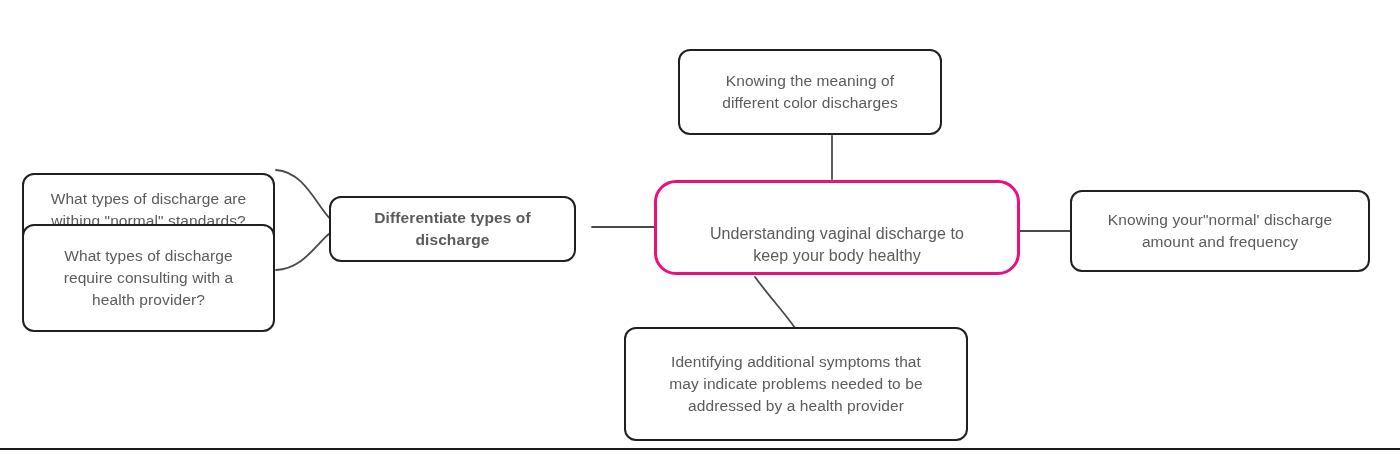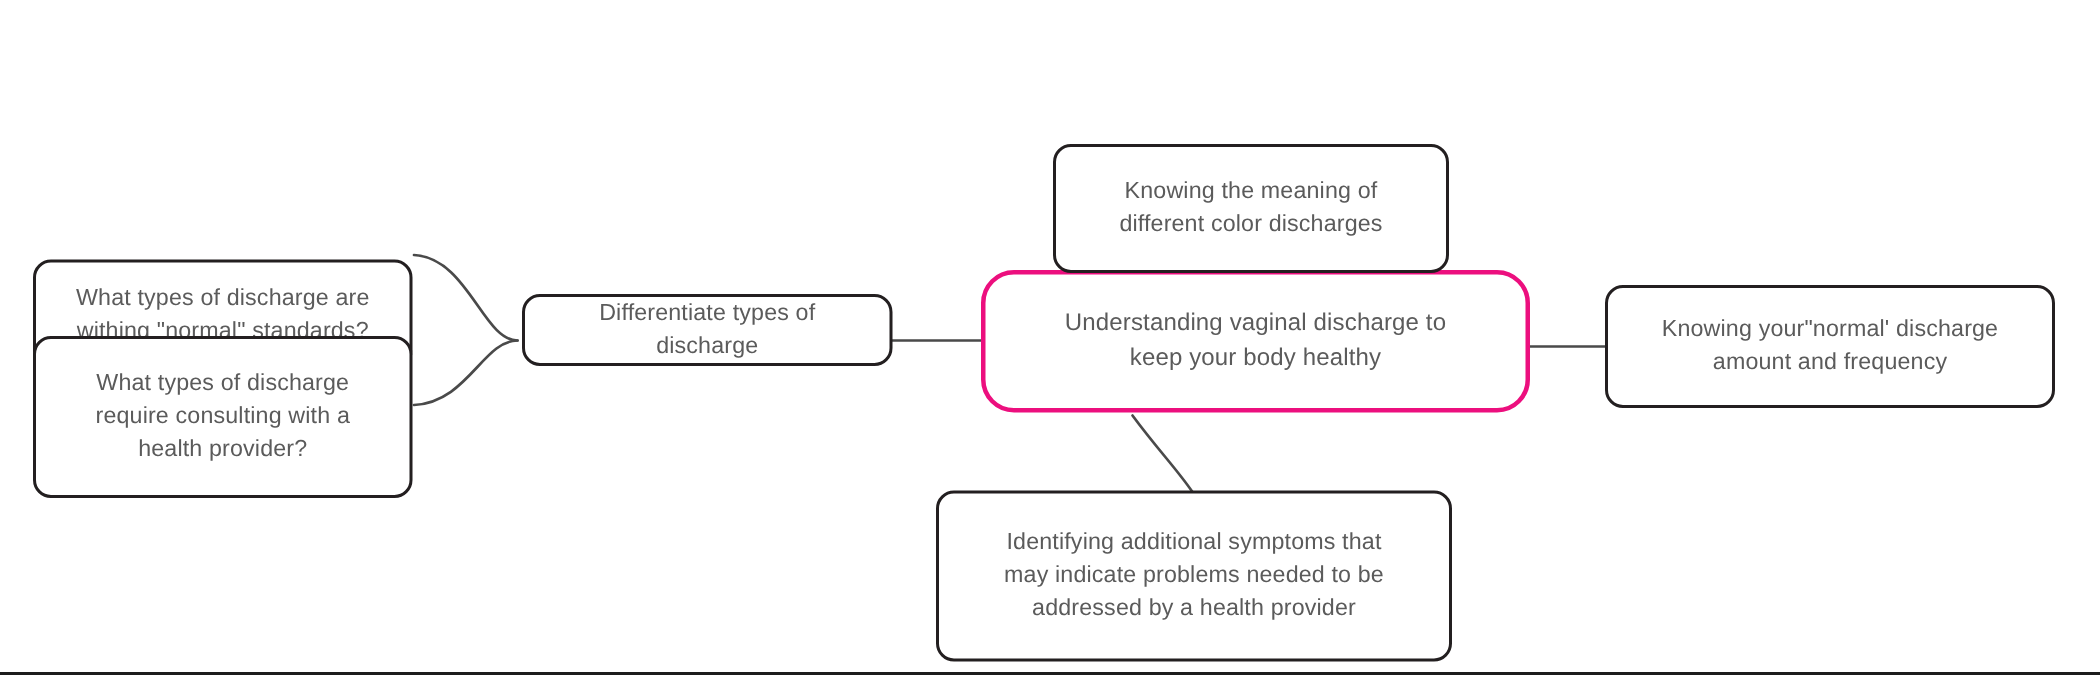--- a/index.html
+++ b/index.html
@@ -40,20 +40,21 @@
     font-size: 15.5px;
     line-height: 1.42;
     letter-spacing: 0.1px;
     padding: 4px 10px;
     z-index: 2;
   }
   .node.central {
     border: 3px solid #ec0f7e;
     border-radius: 22px;
     font-size: 16px;
+    align-items: flex-end;
   }
   .node .label {
     display: block;
     white-space: pre-line;
   }
   #page-rule {
     position: absolute;
     left: 0;
     width: 1400px;
     height: 0;
@@ -75,34 +76,34 @@
         <path d="M 345 227 C 322 227 312 172 276 170"></path>
         <path d="M 345 227 C 322 227 312 268 276 270"></path>
       </g>
   </svg>
 
   <div id="node-layer">
       <div class="node central" style="left: 654px; top: 180px; width: 366px; height: 95px;">
         <span class="label">Understanding vaginal discharge to
 keep your body healthy</span>
       </div>
-      <div class="node" style="left: 702px; top: 49px; width: 264px; height: 86px; margin-top: 47px;">
+      <div class="node" style="left: 678px; top: 49px; width: 264px; height: 86px;">
         <span class="label">Knowing the meaning of
 different color discharges</span>
       </div>
       <div class="node" style="left: 1070px; top: 190px; width: 300px; height: 82px;">
         <span class="label">Knowing your"normal' discharge
 amount and frequency</span>
       </div>
       <div class="node" style="left: 624px; top: 327px; width: 344px; height: 114px; align-items: center;">
         <span class="label">Identifying additional symptoms that
 may indicate problems needed to be
 addressed by a health provider</span>
       </div>
-      <div class="node" style="left: 348px; top: 196px; width: 247px; height: 48px;">
+      <div class="node" style="left: 329px; top: 196px; width: 247px; height: 66px; font-weight: bold;">
         <span class="label">Differentiate types of
 discharge</span>
       </div>
       <div class="node" style="left: 22px; top: 133px; width: 253px; height: 73px; margin-top: 40px;">
         <span class="label">What types of discharge are
 withing "normal" standards?</span>
       </div>
       <div class="node" style="left: 22px; top: 224px; width: 253px; height: 108px;">
         <span class="label">What types of discharge
 require consulting with a

